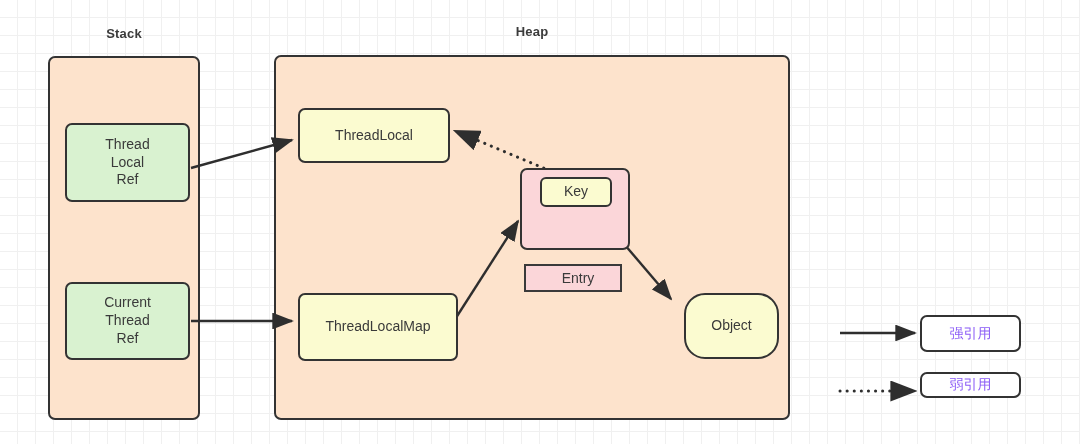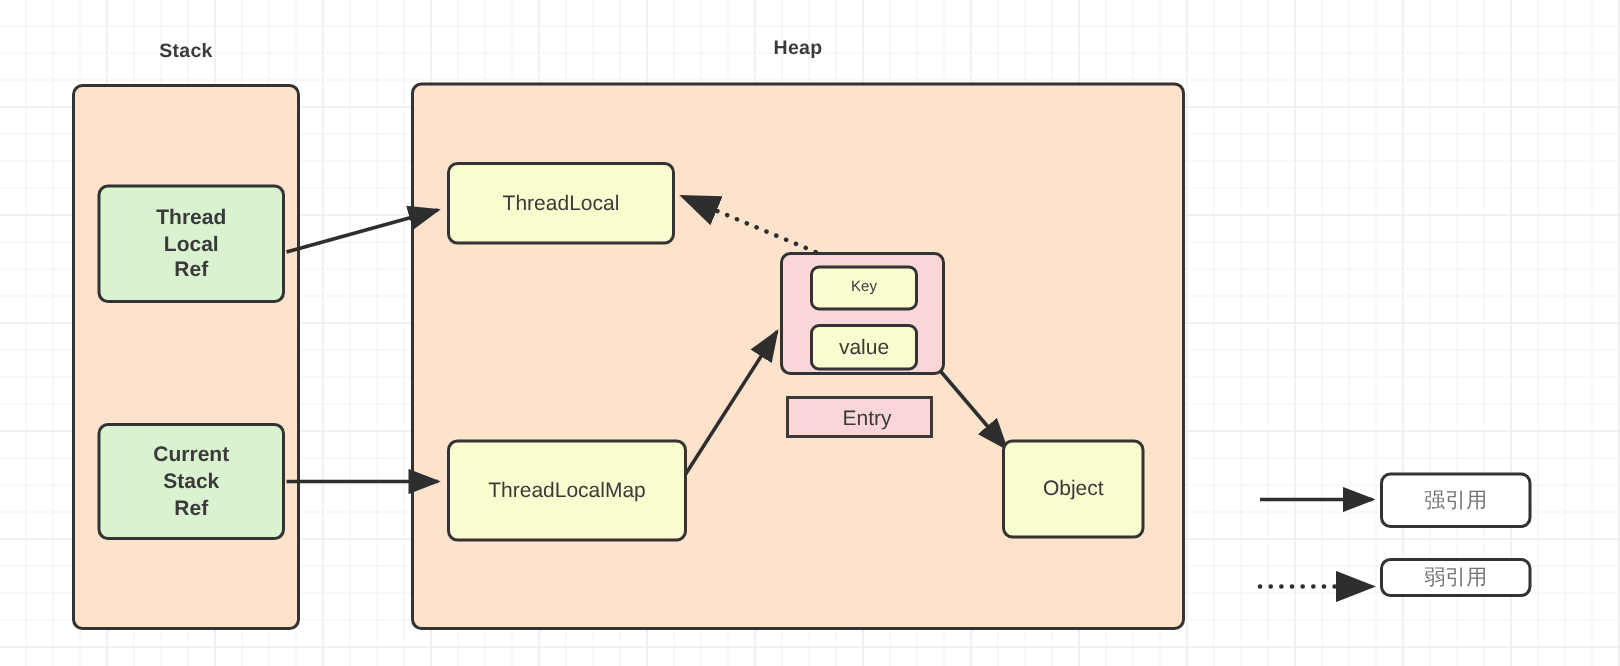--- a/index.html
+++ b/index.html
@@ -59,21 +59,20 @@
     align-items: center;
     justify-content: center;
     text-align: center;
     font-size: 14px;
     color: #3a3a3a;
     line-height: 1.28;
     white-space: pre-line;
   }
   .node-green {
     background: #d9f2d0;
-    font-weight: bold;
   }
   .node-yellow {
     background: #fbfbd0;
     text-align: right;
   }
   .entry-group {
     position: absolute;
     background: #fbd6d9;
     border: 2.5px solid #333333;
     border-radius: 7px;
@@ -95,21 +94,21 @@
   .legend-box {
     position: absolute;
     background: #ffffff;
     border: 2.5px solid #333333;
     border-radius: 7px;
     box-sizing: border-box;
     display: flex;
     align-items: center;
     justify-content: center;
     font-size: 14px;
-    color: #737373;
+    color: #8b5cf6;
   }
 </style>
 </head>
 <body>
 
 <div id="canvas">
 
   <div class="region-title" style="left:274px; top:24px; width:516px;">Heap</div>
   <div class="region-title" style="left:48px; top:26px; width:152px;">Stack</div>
 
@@ -138,30 +137,29 @@
 
     <line x1="840" y1="333" x2="915" y2="333" stroke="#2e2e2e" stroke-width="2.4" marker-end="url(#arrowhead)"></line>
 
     <line x1="840" y1="391" x2="915" y2="391" stroke="#2e2e2e" stroke-width="3" stroke-linecap="round" stroke-dasharray="0.1 7" marker-end="url(#arrowhead-dot)"></line>
   </svg>
 
   <div class="node node-green" style="left:65px; top:123px; width:125px; height:79px;">Thread
 Local
 Ref</div>
   <div class="node node-green" style="left:65px; top:282px; width:125px; height:78px;">Current
-Stack
+Thread
 Ref</div>
 
   <div class="node node-yellow" style="left:298px; top:108px; width:152px; height:55px;">ThreadLocal</div>
   <div class="node node-yellow" style="left:298px; top:293px; width:160px; height:68px;">ThreadLocalMap</div>
 
   <div class="entry-group" style="left:520px; top:168px; width:110px; height:82px;"></div>
-  <div class="node node-yellow" style="left:540px; top:177px; width:72px; height:30px; border-radius:6px; font-size:10px;">Key</div>
-  <div class="node node-yellow" style="left:540px; top:216px; width:72px; height:31px; border-radius:6px; font-size:14px;">value</div>
+  <div class="node node-yellow" style="left:540px; top:177px; width:72px; height:30px; border-radius:6px; font-size:14px;">Key</div>
 
   <div class="entry-label" style="left:524px; top:264px; width:98px; height:28px;">Entry</div>
 
-  <div class="node node-yellow" style="left:668px; top:293px; width:95px; height:66px;">Object</div>
+  <div class="node node-yellow" style="left:684px; top:293px; width:95px; height:66px;border-radius:21px;">Object</div>
 
   <div class="legend-box" style="left:920px; top:315px; width:101px; height:37px;">强引用</div>
   <div class="legend-box" style="left:920px; top:372px; width:101px; height:26px;">弱引用</div>
 
 </div>
 
 </body></html>

